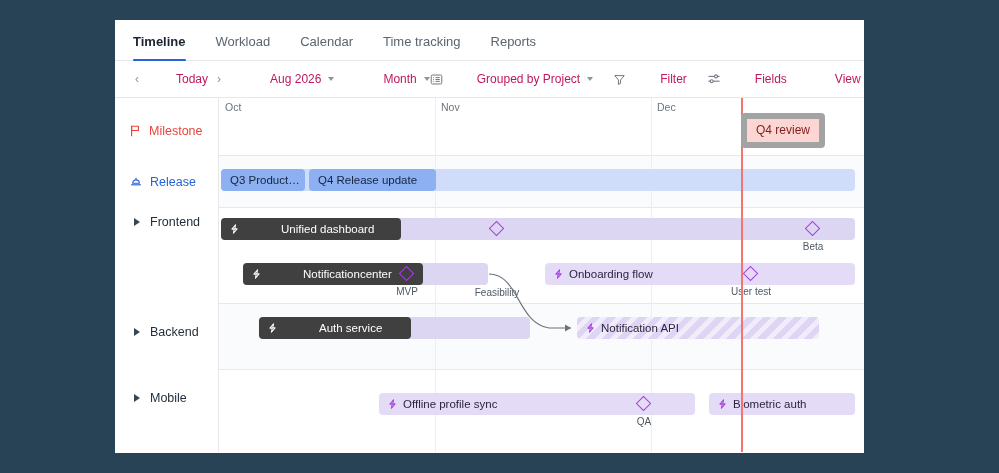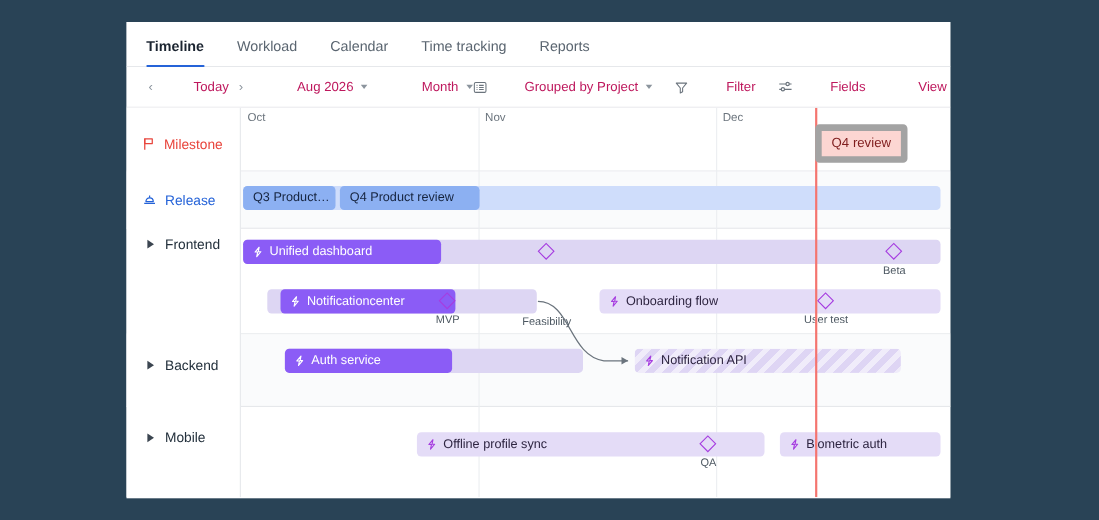--- a/index.html
+++ b/index.html
@@ -158,21 +158,21 @@
   .bar.release-solid { background: #8cb0f2; color: #15233d; padding: 0 9px; font-size: 11.5px; }
   .bar.release-light { background: #cfddfb; z-index: 1; border-radius: 4px; }
 
   .track {
     position: absolute;
     height: 22px;
     border-radius: 4px;
     background: #ddd6f3;
     z-index: 1;
   }
-  .bar.task-solid { background: #8b5cf6; color: #fff; }
+  .bar.task-solid { background: #404040; color: #fff; gap: 36px; }
   .bar.task-light { background: #e4dcf7; color: #2d2440; }
   .bar.hatched {
     background:
       repeating-linear-gradient(-45deg,
         rgba(255,255,255,0.55) 0px, rgba(255,255,255,0.55) 5px,
         rgba(0,0,0,0) 5px, rgba(0,0,0,0) 11px),
       #ded5f4;
     color: #2d2440;
   }
 
@@ -341,39 +341,39 @@
         <div class="mlabel" style="left:432px;">Dec</div>
       </div>
 
       <div class="reviewbadge" style="left:522px; top:15px;">Q4 review</div>
 
       <div class="bar release-light" style="left:2px; top:71px; width:634px;"></div>
       <div class="bar release-solid" style="left:2px; top:71px; width:84px;">
         <span class="lbl" style="padding-right:0;">Q3 Product…</span>
       </div>
       <div class="bar release-solid" style="left:90px; top:71px; width:127px;">
-        <span class="lbl" style="padding-right:0;">Q4 Product review</span>
+        <span class="lbl" style="padding-right:0;">Q4 Release update</span>
       </div>
 
       <div class="track" style="left:2px; top:120px; width:634px;"></div>
       <div class="bar task-solid" style="left:2px; top:120px; width:180px;">
         <span class="bolt">
           <svg class="ic" width="11" height="12" viewBox="0 0 16 16" fill="none" stroke="#ffffff" stroke-width="1.5" stroke-linejoin="round">
             <path d="M9.6 1.8 4.2 8.2h3.4l-1.2 6 5.4-6.4H8.4z"></path>
           </svg>
         </span>
         <span class="lbl">Unified dashboard</span>
       </div>
       <div class="diamond" style="left:272px; top:125px;"></div>
       <div class="dlabel" style="left:278px; top:143px;margin-top:46px;">Feasibility</div>
       <div class="diamond" style="left:588px; top:125px;"></div>
       <div class="dlabel" style="left:594px; top:143px;">Beta</div>
 
       <div class="track" style="left:24px; top:165px; width:245px;"></div>
-      <div class="bar task-solid" style="left:36px; top:165px; width:159px;">
+      <div class="bar task-solid" style="left:24px; top:165px; width:180px;">
         <span class="bolt">
           <svg class="ic" width="11" height="12" viewBox="0 0 16 16" fill="none" stroke="#ffffff" stroke-width="1.5" stroke-linejoin="round">
             <path d="M9.6 1.8 4.2 8.2h3.4l-1.2 6 5.4-6.4H8.4z"></path>
           </svg>
         </span>
         <span class="lbl">Notificationcenter</span>
       </div>
       <div class="diamond" style="left:182px; top:170px;"></div>
       <div class="dlabel" style="left:188px; top:188px;">MVP</div>
 

